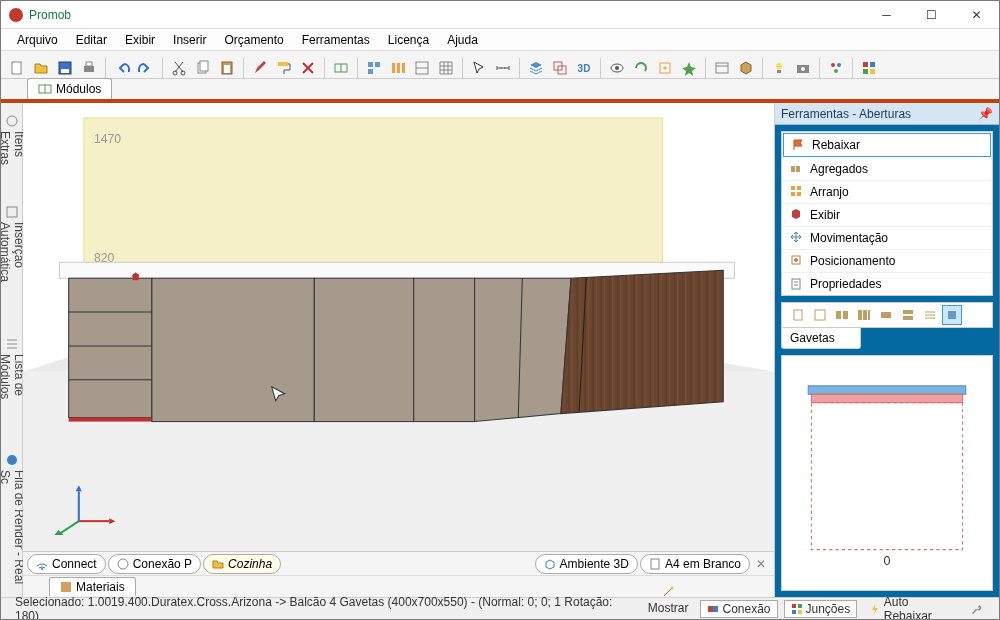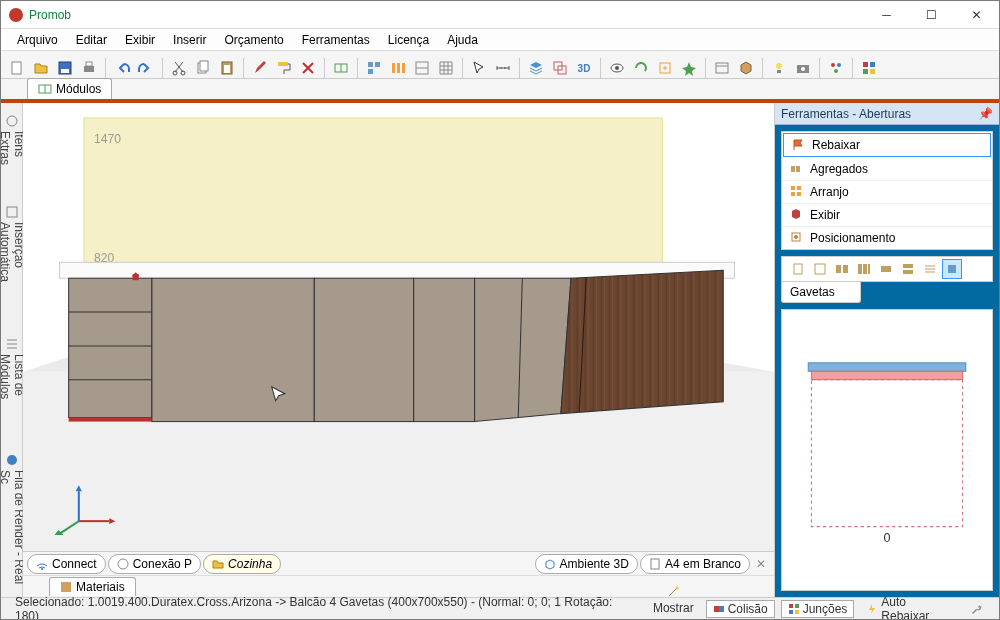--- a/index.html
+++ b/index.html
@@ -457,24 +457,38 @@
           <span>Arranjo</span>
         </div>
       <div class="row">
           <svg class="ricon">
             <path d="M2 3l4-2 4 2v6l-4 2-4-2z" fill="#c04040"></path>
           </svg>
           <span>Exibir</span>
         </div>
       <div class="row">
           <svg class="ricon">
+            <path d="M6 1v10M1 6h10M6 1l-2 2M6 1l2 2M6 11l-2-2M6 11l2-2M1 6l2-2M1 6l2 2M11 6l-2-2M11 6l-2 2" stroke="#4080c0"></path>
+          </svg>
+          <span>Movimentação</span>
+        </div>
+      <div class="row">
+          <svg class="ricon">
             <rect x="2" y="2" width="8" height="8" fill="none" stroke="#c08040"></rect>
             <circle cx="6" cy="6" r="2" fill="#c08040"></circle>
           </svg>
           <span>Posicionamento</span>
+        </div>
+      <div class="row">
+          <svg class="ricon">
+            <rect x="2" y="2" width="8" height="10" fill="#fff" stroke="#888"></rect>
+            <line x1="4" y1="5" x2="8" y2="5" stroke="#888"></line>
+            <line x1="4" y1="8" x2="8" y2="8" stroke="#888"></line>
+          </svg>
+          <span>Propriedades</span>
         </div>
     </div>
 
     <div class="mini-toolbar">
       <div class="mbtn">
           <svg width="14" height="14">
             <rect x="3" y="2" width="8" height="10" fill="none" stroke="#c0a060"></rect>
           </svg>
         </div>
       <div class="mbtn">
@@ -535,21 +549,21 @@
   <div class="right">
     <div class="sbtn" style="border:none;background:transparent;flex-direction:column;"><svg width="12" height="12">
           <path d="M2 10L10 2" stroke="#c08040"></path>
           <circle cx="10" cy="2" r="1.5" fill="#f0c040"></circle>
         </svg><span>Mostrar</span> ▾</div>
     <div class="sbtn">
         <svg width="12" height="12">
           <rect x="1" y="3" width="5" height="6" fill="#c04040"></rect>
           <rect x="6" y="3" width="5" height="6" fill="#4080c0"></rect>
         </svg>
-        <span>Colisão</span>
+        <span>Conexão</span>
       </div>
     <div class="sbtn">
         <svg width="12" height="12">
           <rect x="1" y="1" width="4" height="4" fill="#c04040"></rect>
           <rect x="7" y="1" width="4" height="4" fill="#50a050"></rect>
           <rect x="1" y="7" width="4" height="4" fill="#4080c0"></rect>
           <rect x="7" y="7" width="4" height="4" fill="#f0c040"></rect>
         </svg>
         <span>Junções</span>
       </div>

